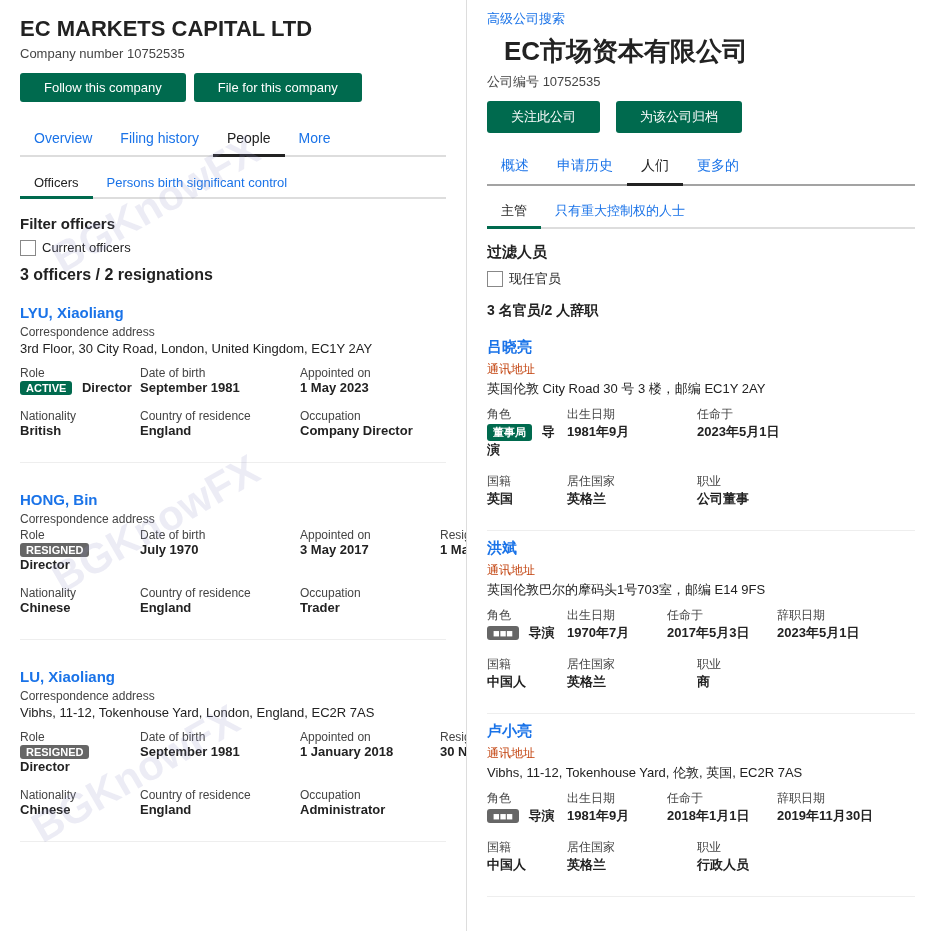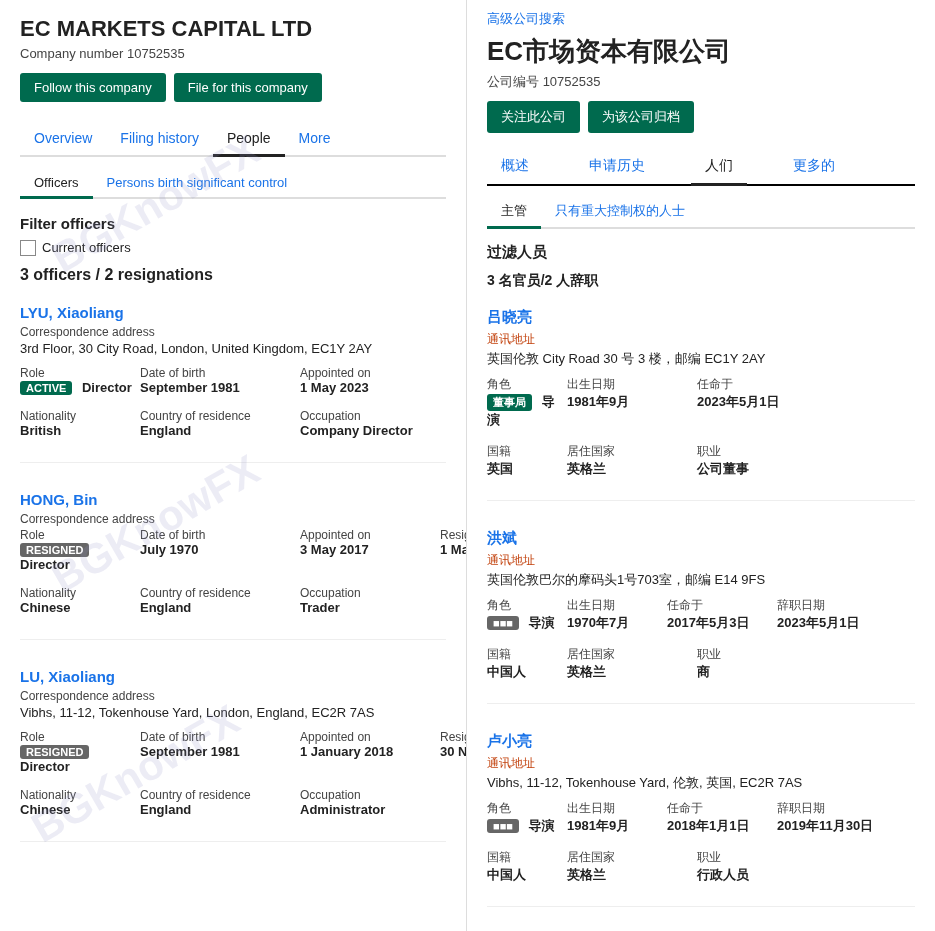--- a/index.html
+++ b/index.html
@@ -7,21 +7,21 @@
     
     .main-container { display: flex; width: 935px; min-height: 931px; }
     
     
     .left-panel { width: 467px; padding: 16px 20px; border-right: 1px solid #ddd; position: relative; overflow: hidden; }
     
     .company-title { font-size: 22px; font-weight: bold; color: #222; margin-bottom: 4px; }
     .company-number { font-size: 13px; color: #444; margin-bottom: 12px; }
     
     .btn-group { display: flex; gap: 8px; margin-bottom: 20px; }
-    .btn-green { background: #006a4e; color: #fff; border: none; padding: 7px 14px; font-size: 13px; cursor: pointer; border-radius: 3px; }
+    .btn-green { background: #006a4e; color: #fff; border: none; padding: 7px 24px; font-size: 13px; cursor: pointer; border-radius: 3px; }
     
     .tabs-nav { display: flex; border-bottom: 2px solid #ddd; margin-bottom: 8px; }
     .tab-item { padding: 8px 14px; font-size: 14px; cursor: pointer; color: #1a73e8; text-decoration: none; border-bottom: 3px solid transparent; margin-bottom: -2px; }
     .tab-item.active { color: #222; border-bottom: 3px solid #222; text-decoration: none; font-weight: normal; }
     .tab-item:not(.active) { color: #1a73e8; }
     
     .sub-tabs { display: flex; gap: 0; margin: 12px 0 16px 0; border-bottom: 2px solid #ddd; }
     .sub-tab { padding: 6px 14px; cursor: pointer; font-size: 13px; color: #1a73e8; border-bottom: 3px solid transparent; margin-bottom: -2px; }
     .sub-tab.active { color: #222; border-bottom: 3px solid #006a4e; }
     
@@ -52,40 +52,40 @@
     .watermark { position: absolute; font-size: 42px; font-weight: bold; color: rgba(150,150,200,0.18); transform: rotate(-30deg); pointer-events: none; z-index: 10; }
     .wm1 { top: 180px; left: 40px; }
     .wm2 { top: 500px; left: 40px; }
     .wm3 { top: 750px; left: 20px; }
     
     
     .right-panel { width: 468px; padding: 10px 20px; position: relative; overflow: hidden; }
     
     .advanced-search { font-size: 13px; color: #1a73e8; cursor: pointer; margin-bottom: 6px; display: block; }
     
-    .cn-company-title { font-size: 26px; font-weight: bold; color: #222; margin-bottom: 4px; }
+    .cn-company-title { font-size: 26px; font-weight: bold; color: #222; margin-bottom: 4px; margin-left: 17px; }
     .cn-company-number { font-size: 13px; color: #444; margin-bottom: 10px; }
     
-    .cn-btn-group { display: flex; gap: 8px; margin-bottom: 16px; }
-    
-    .cn-tabs-nav { display: flex; border-bottom: 2px solid #000000; margin-bottom: 0; gap: 32px; }
+    .cn-btn-group { display: flex; gap: 16px; margin-bottom: 16px; }
+    
+    .cn-tabs-nav { display: flex; border-bottom: 2px solid #a3a3a3; margin-bottom: 0; }
     .cn-tab-item { padding: 8px 14px; font-size: 14px; cursor: pointer; color: #1a73e8; border-bottom: 3px solid transparent; margin-bottom: -2px; }
     .cn-tab-item.active { color: #222; border-bottom: 3px solid #222; }
     
     .cn-sub-tabs { display: flex; gap: 0; margin: 10px 0 14px 0; border-bottom: 2px solid #ddd; }
     .cn-sub-tab { padding: 6px 14px; cursor: pointer; font-size: 13px; color: #1a73e8; border-bottom: 3px solid transparent; margin-bottom: -2px; }
     .cn-sub-tab.active { color: #222; border-bottom: 3px solid #006a4e; }
     
     .cn-filter-title { font-size: 15px; font-weight: bold; margin-bottom: 8px; }
     .cn-checkbox-row { display: flex; align-items: center; gap: 6px; margin-bottom: 14px; }
     .cn-checkbox-box { width: 16px; height: 16px; border: 1px solid #888; display: inline-block; background: #fff; }
     
     .cn-officer-count { font-size: 14px; font-weight: bold; margin-bottom: 18px; }
     
-    .cn-officer-block { margin-bottom: 28px; padding-bottom: 18px; border-bottom: 1px solid #eee; }
+    .cn-officer-block { margin-bottom: 8px; padding-bottom: 18px; border-bottom: 1px solid #eee; }
     .cn-officer-name { font-size: 15px; color: #1a73e8; font-weight: bold; cursor: pointer; margin-bottom: 4px; }
     .cn-addr-label { font-size: 12px; color: #c2410c; margin-bottom: 2px; }
     .cn-addr-value { font-size: 13px; color: #222; margin-bottom: 8px; }
     
     .cn-field-grid-3 { display: grid; grid-template-columns: 80px 130px 120px; margin-bottom: 4px; }
     .cn-field-grid-4 { display: grid; grid-template-columns: 80px 100px 110px 100px; margin-bottom: 4px; }
     .cn-field-label { font-size: 12px; color: #444; }
     .cn-field-value { font-size: 13px; font-weight: bold; color: #222; }
   </style>
 </head>
@@ -276,20 +276,24 @@
       <a class="cn-tab-item">更多的</a>
     </nav>
 
     <div class="cn-sub-tabs">
       <div class="cn-sub-tab active">主管</div>
       <div class="cn-sub-tab">只有重大控制权的人士</div>
     </div>
 
     <div class="filter-section">
       <div class="cn-filter-title">过滤人员</div>
+      <div class="cn-checkbox-row">
+        <span class="cn-checkbox-box"></span>
+        <span>现任官员</span>
+      </div>
     </div>
 
     <div class="cn-officer-count">3 名官员/2 人辞职</div>
 
     <div class="cn-officer-block">
       <div class="cn-officer-name">吕晓亮</div>
       <div class="cn-addr-label">通讯地址</div>
       <div class="cn-addr-value">英国伦敦 City Road 30 号 3 楼，邮编 EC1Y 2AY</div>
       <div class="cn-field-grid-3">
         <div>

